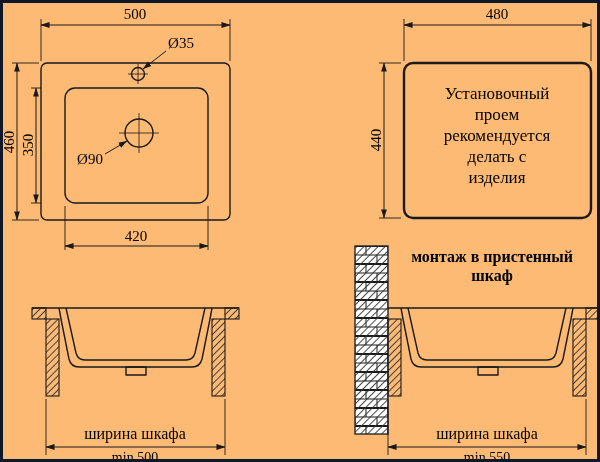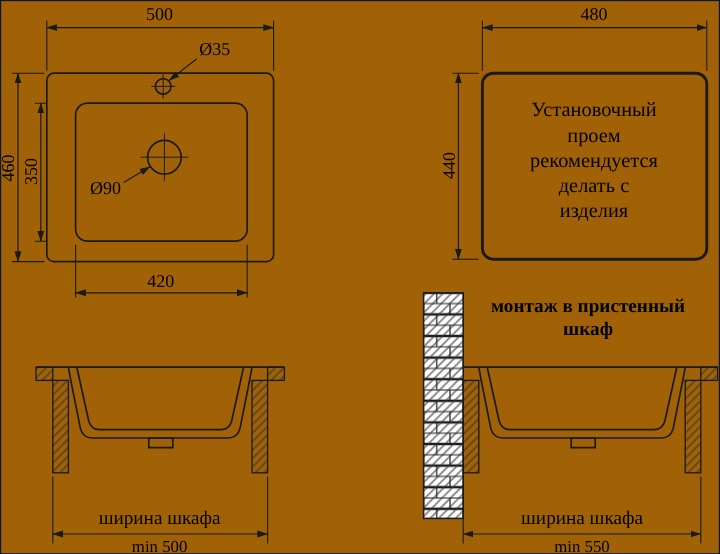--- a/index.html
+++ b/index.html
@@ -1,19 +1,19 @@
 <!DOCTYPE html>
 <html><head>
 <meta charset="utf-8">
 <style>
   html, body { margin: 0; padding: 0; background: #ffffff; }
   .canvas {
-    width: 600px; height: 462px; background: #a16207;
+    width: 600px; height: 462px; background: #fdba74;
     position: relative; overflow: hidden; box-sizing: border-box;
-    border: 1px solid #0f172a;
+    border: 3px solid #0f172a;
   }
   svg { display: block; }
   text { font-family: "Liberation Serif", "DejaVu Serif", serif; fill: #000; }
   .num  { font-size: 15px; }
   .note { font-size: 17px; }
   .cap  { font-size: 16px; }
   .capb { font-size: 16px; font-weight: bold; }
   .min  { font-size: 14px; }
   .ln   { stroke: #1a1a1a; stroke-width: 1.4; fill: none; stroke-linejoin: round; }
   .ln2  { stroke: #1a1a1a; stroke-width: 2.4; fill: none; }

